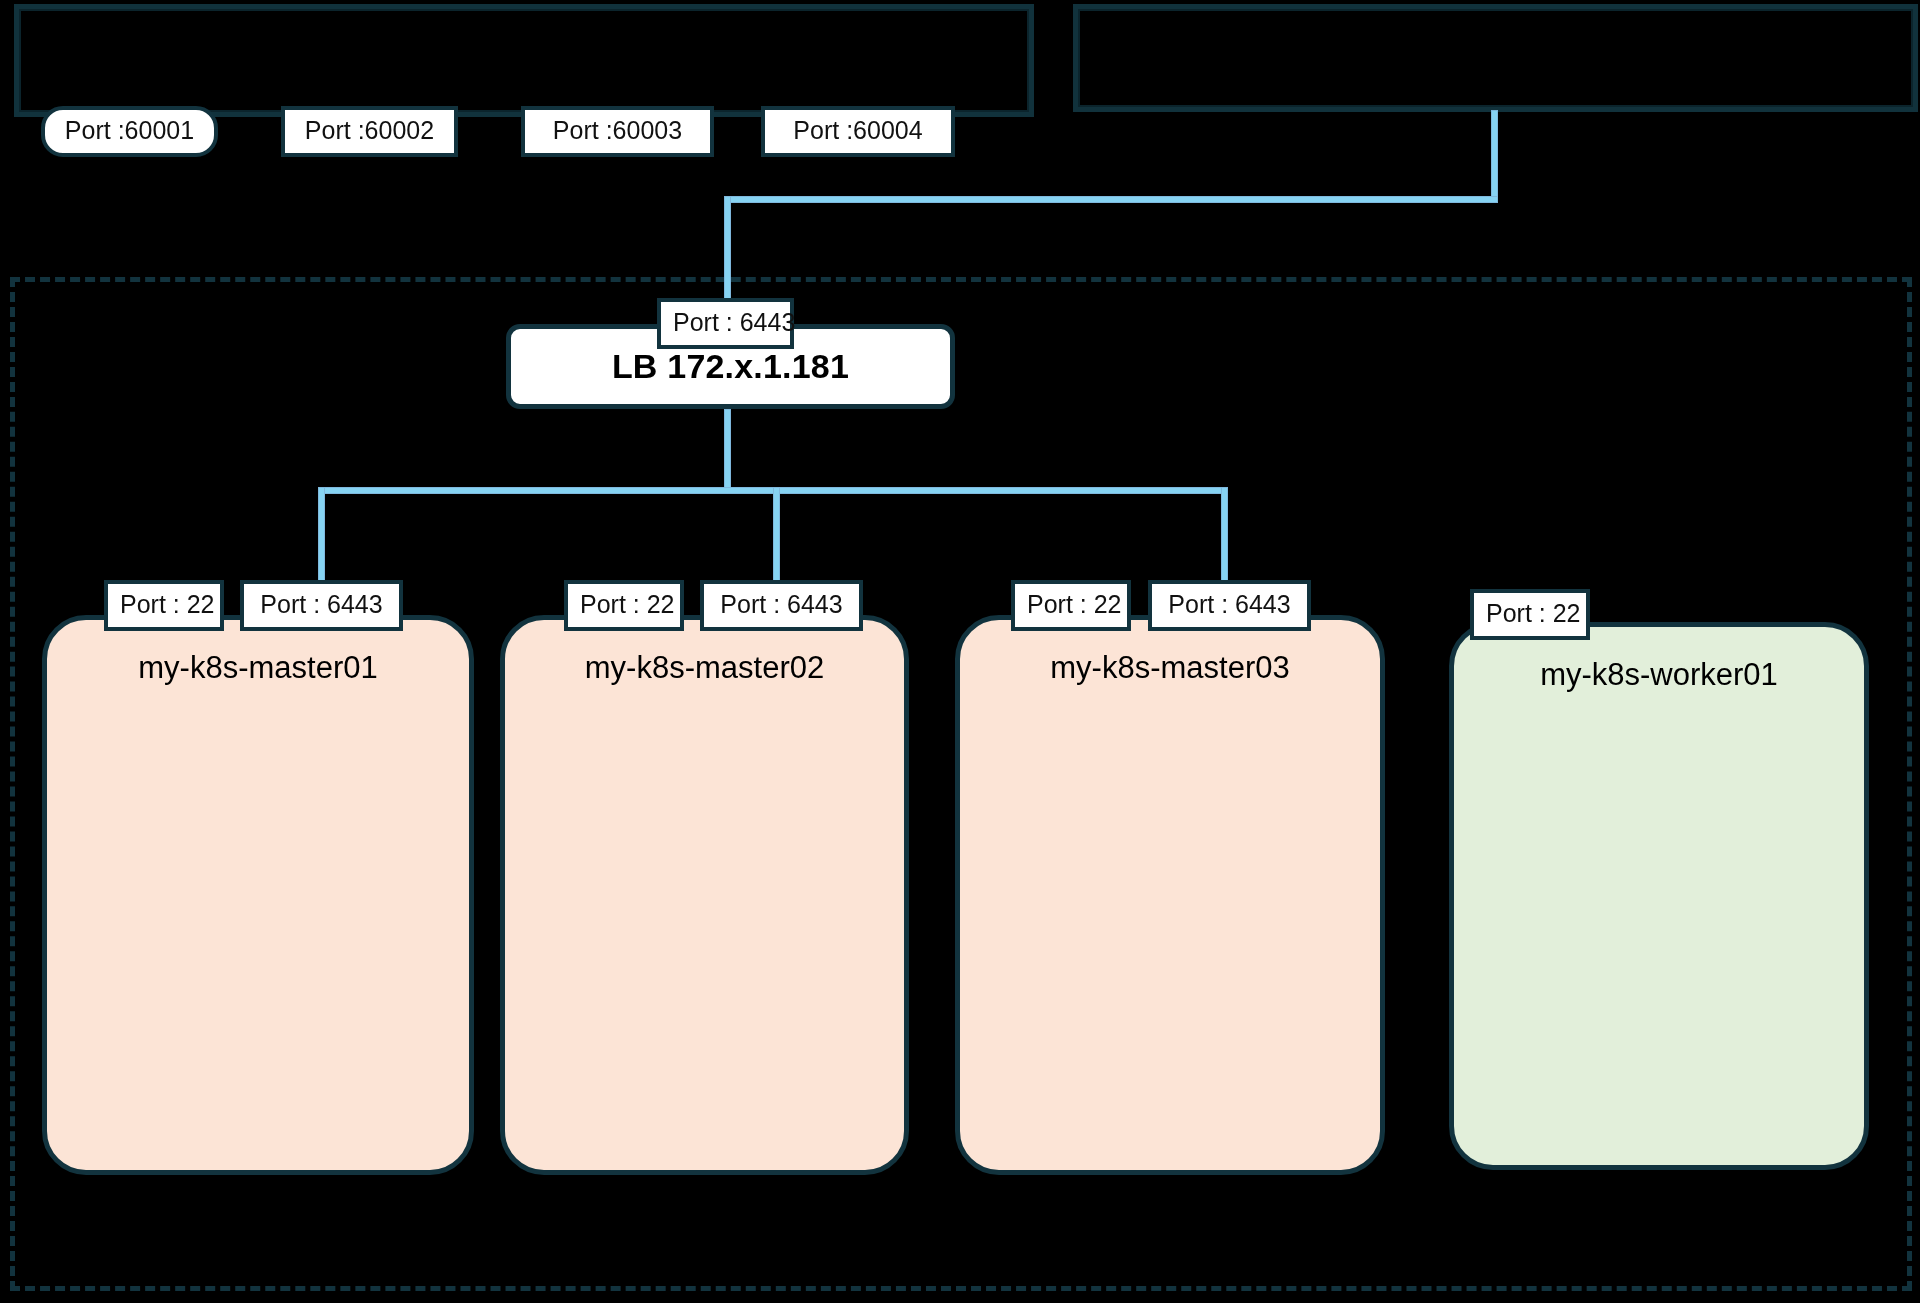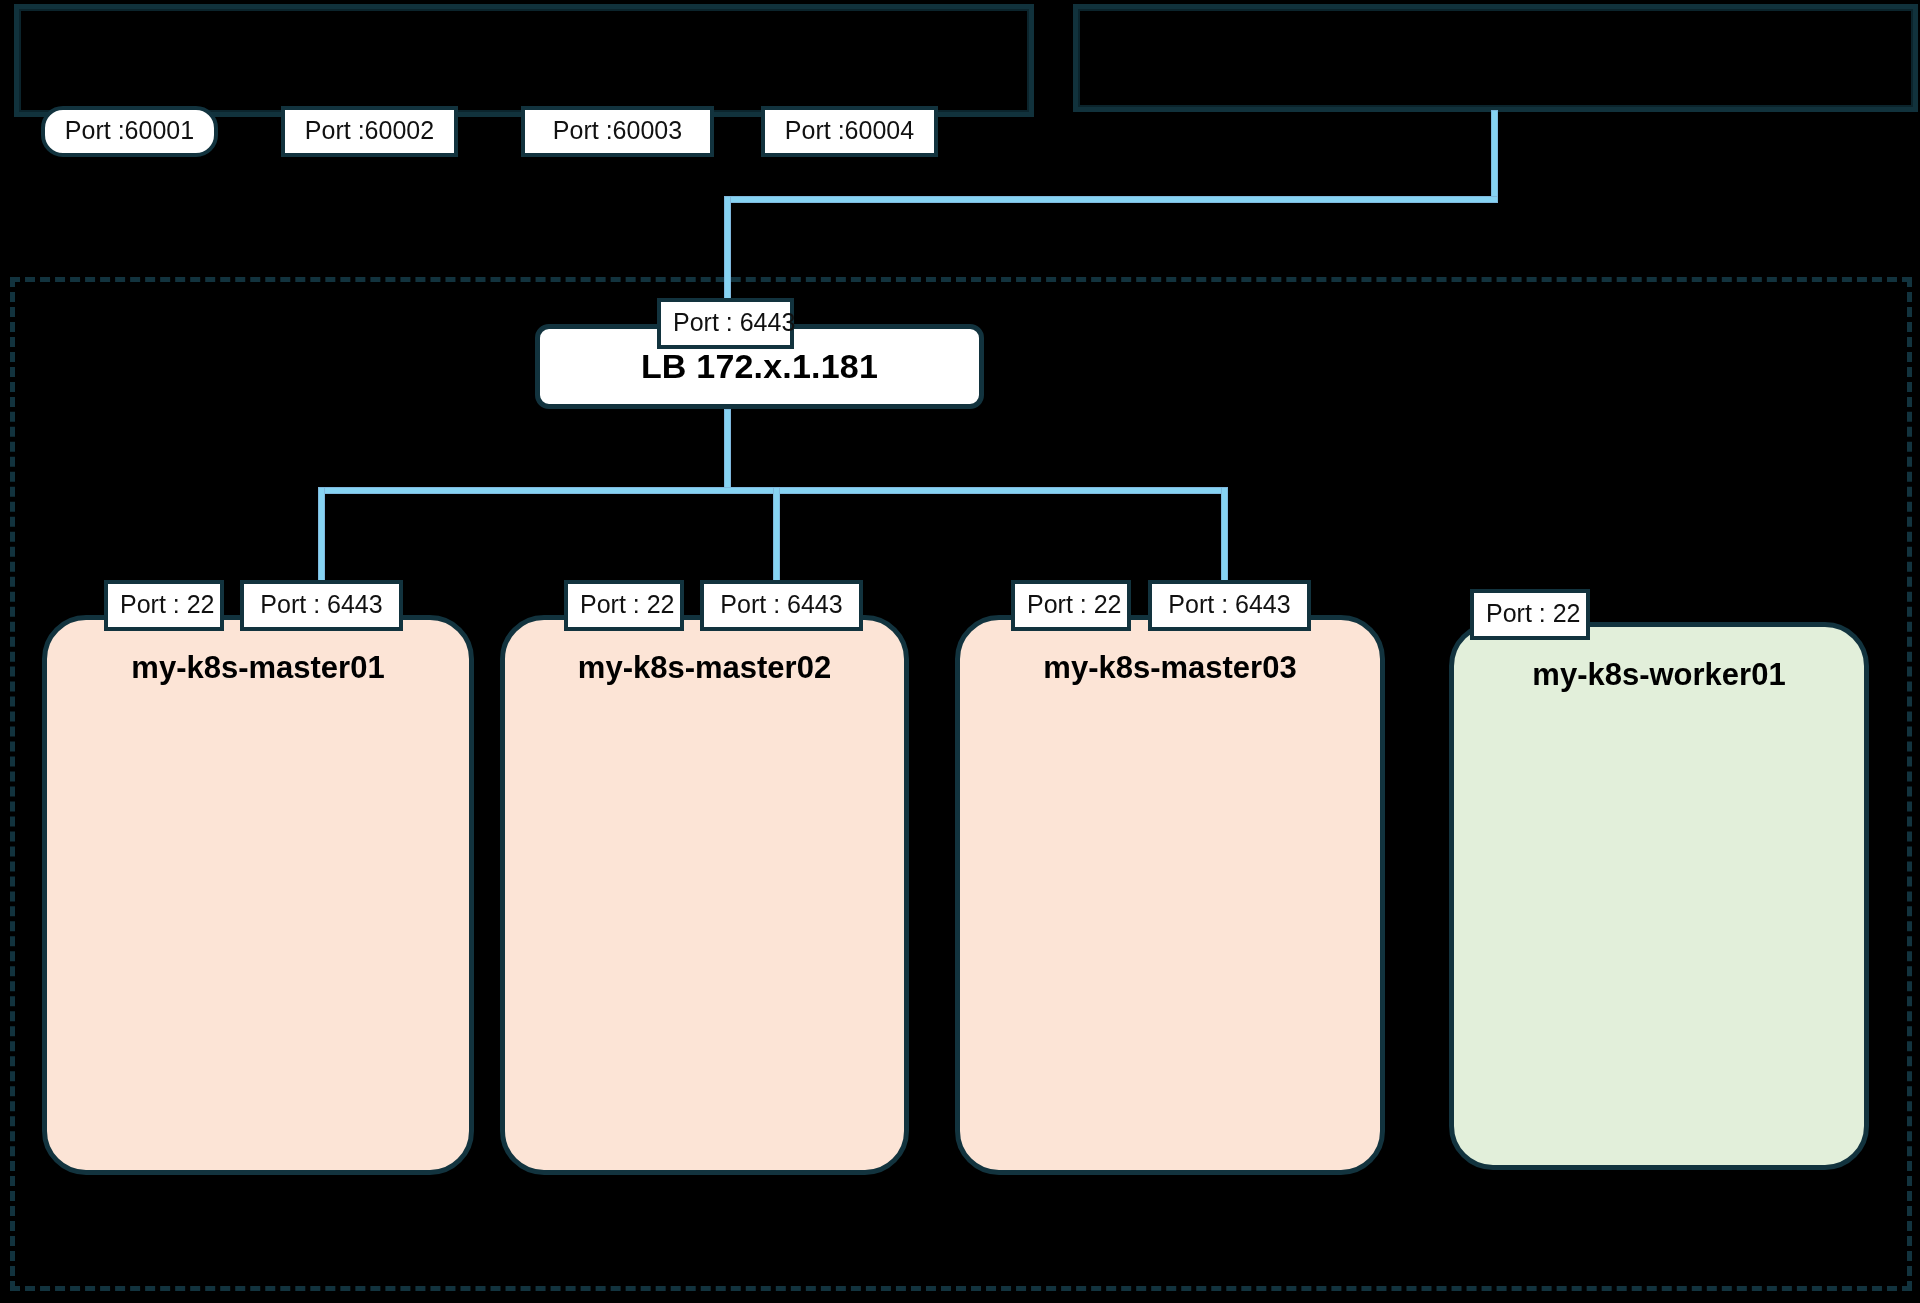--- a/index.html
+++ b/index.html
@@ -69,21 +69,21 @@
     border: 5px solid #12333e;
     border-radius: 44px;
     z-index: 10;
   }
   .node .node-title {
     position: absolute;
     left: 0; right: 0;
     top: 30px;
     text-align: center;
     font-size: 31px;
-    font-weight: bold;
+    font-weight: normal;
     color: #000000;
   }
 
   
   .conn {
     position: absolute;
     background: #86d3f2;
     border: 1px solid #7fb8dd;
     z-index: 5;
   }
@@ -98,33 +98,33 @@
   <div class="outline-box" style="left:14px; top:4px; width:1020px; height:113px;"></div>
 
   <div class="outline-box" style="left:1073px; top:4px; width:845px; height:108px;"></div>
 
   <div class="port-chip" style="left:41px; top:106px; width:177px;border-radius:22px;">Port :60001</div>
 
   <div class="port-chip" style="left:281px; top:106px; width:177px;">Port :60002</div>
 
   <div class="port-chip" style="left:521px; top:106px; width:193px;">Port :60003</div>
 
-  <div class="port-chip" style="left:761px; top:106px; width:177px;">Port :60004</div>
+  <div class="port-chip" style="left:761px; top:106px; width:194px;">Port :60004</div>
 
   <div class="dashed-region" style="left:10px; top:277px; width:1902px; height:1014px;"></div>
 
   <div class="conn v" style="left:1491px; top:110px; height:90px;"></div>
 
   <div class="conn h" style="left:724px; top:196px; width:774px;"></div>
 
   <div class="conn v" style="left:724px; top:196px; height:105px;"></div>
 
   <div class="port-chip" style="left:657px; top:298px; width:137px;">Port : 6443</div>
 
-  <div class="lb-node" style="left:506px; top:324px; width:449px; height:85px;margin-left:29px;">
+  <div class="lb-node" style="left:506px; top:324px; width:449px; height:85px;">
     <span class="lb-label">LB 172.x.1.181</span>
   </div>
 
   <div class="conn v" style="left:724px; top:409px; height:82px;"></div>
 
   <div class="conn h" style="left:318px; top:487px; width:910px;"></div>
 
   <div class="conn v" style="left:318px; top:487px; height:100px;"></div>
 
   <div class="conn v" style="left:773px; top:487px; height:104px;"></div>

